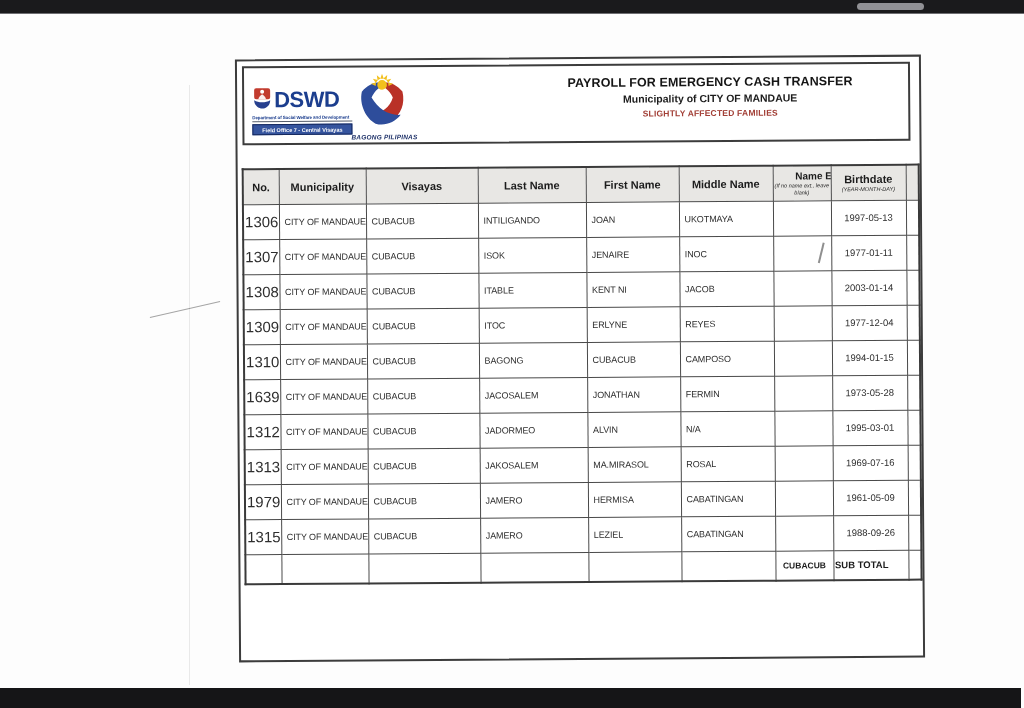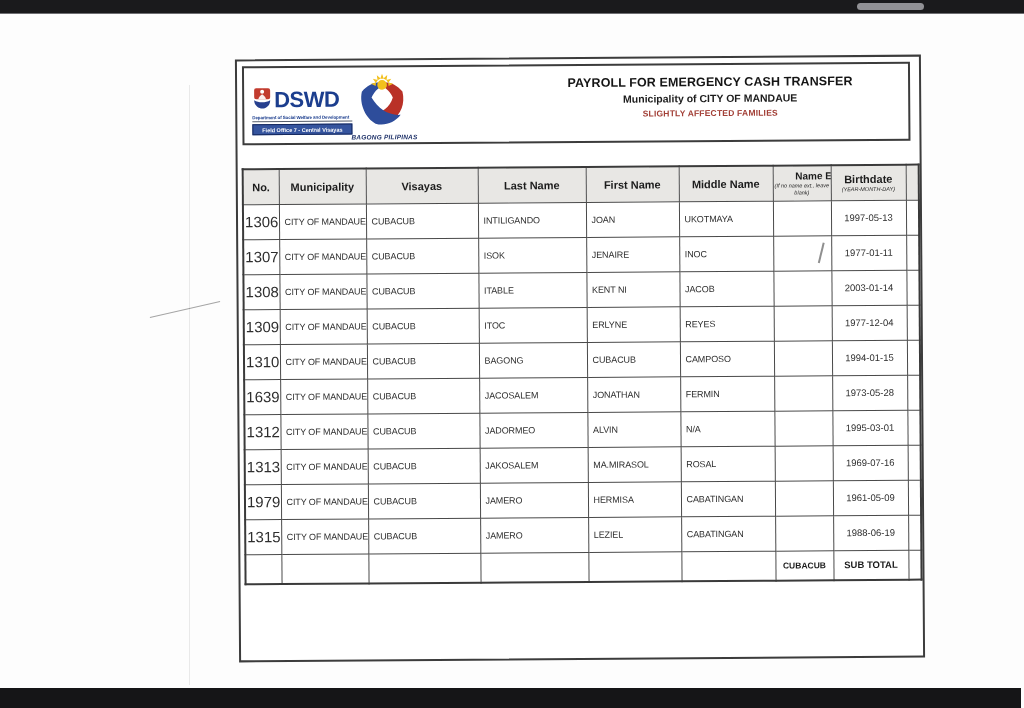--- a/index.html
+++ b/index.html
@@ -58,21 +58,21 @@
   tbody td{font-size:9px;color:#2e2e2e;vertical-align:middle;}
   td.c-no{text-align:center;font-size:15px;}
   td.c-left{text-align:left;padding-left:5px;letter-spacing:-0.1px;}
   td.c-ext{position:relative;}
   td.c-ext.pen-mark::after{content:"";position:absolute;right:9px;top:6px;width:1.5px;height:21px;
                            background:#8f8f8f;transform:rotate(14deg);}
   td.c-date{text-align:center;font-size:9.5px;}
   tfoot tr{height:30px;}
   tfoot td{font-size:9px;vertical-align:middle;}
   td.f-barangay{font-weight:bold;text-align:center;font-size:8.5px;color:#1c1c1c;}
-  td.f-subtotal{font-weight:bold;text-align:center;font-size:9.5px;color:#1c1c1c;}
+  td.f-subtotal{font-weight:bold;font-size:9.5px;color:#1c1c1c;}
 </style>
 </head>
 <body>
 
 <div class="screen">
 
   <div class="top-bar">
     <div class="drag-pill"></div>
   </div>
 
@@ -270,21 +270,21 @@
     <td></td>
   </tr>
           <tr>
     <td class="c-no">1315</td>
     <td class="c-left">CITY OF MANDAUE</td>
     <td class="c-left">CUBACUB</td>
     <td class="c-left">JAMERO</td>
     <td class="c-left">LEZIEL</td>
     <td class="c-left">CABATINGAN</td>
     <td class="c-ext"></td>
-    <td class="c-date">1988-06-19</td>
+    <td class="c-date">1988-09-26</td>
     <td></td>
   </tr>
         </tbody>
       <tfoot>
         <tr>
           <td></td>
           <td></td>
           <td></td>
           <td></td>
           <td></td>

